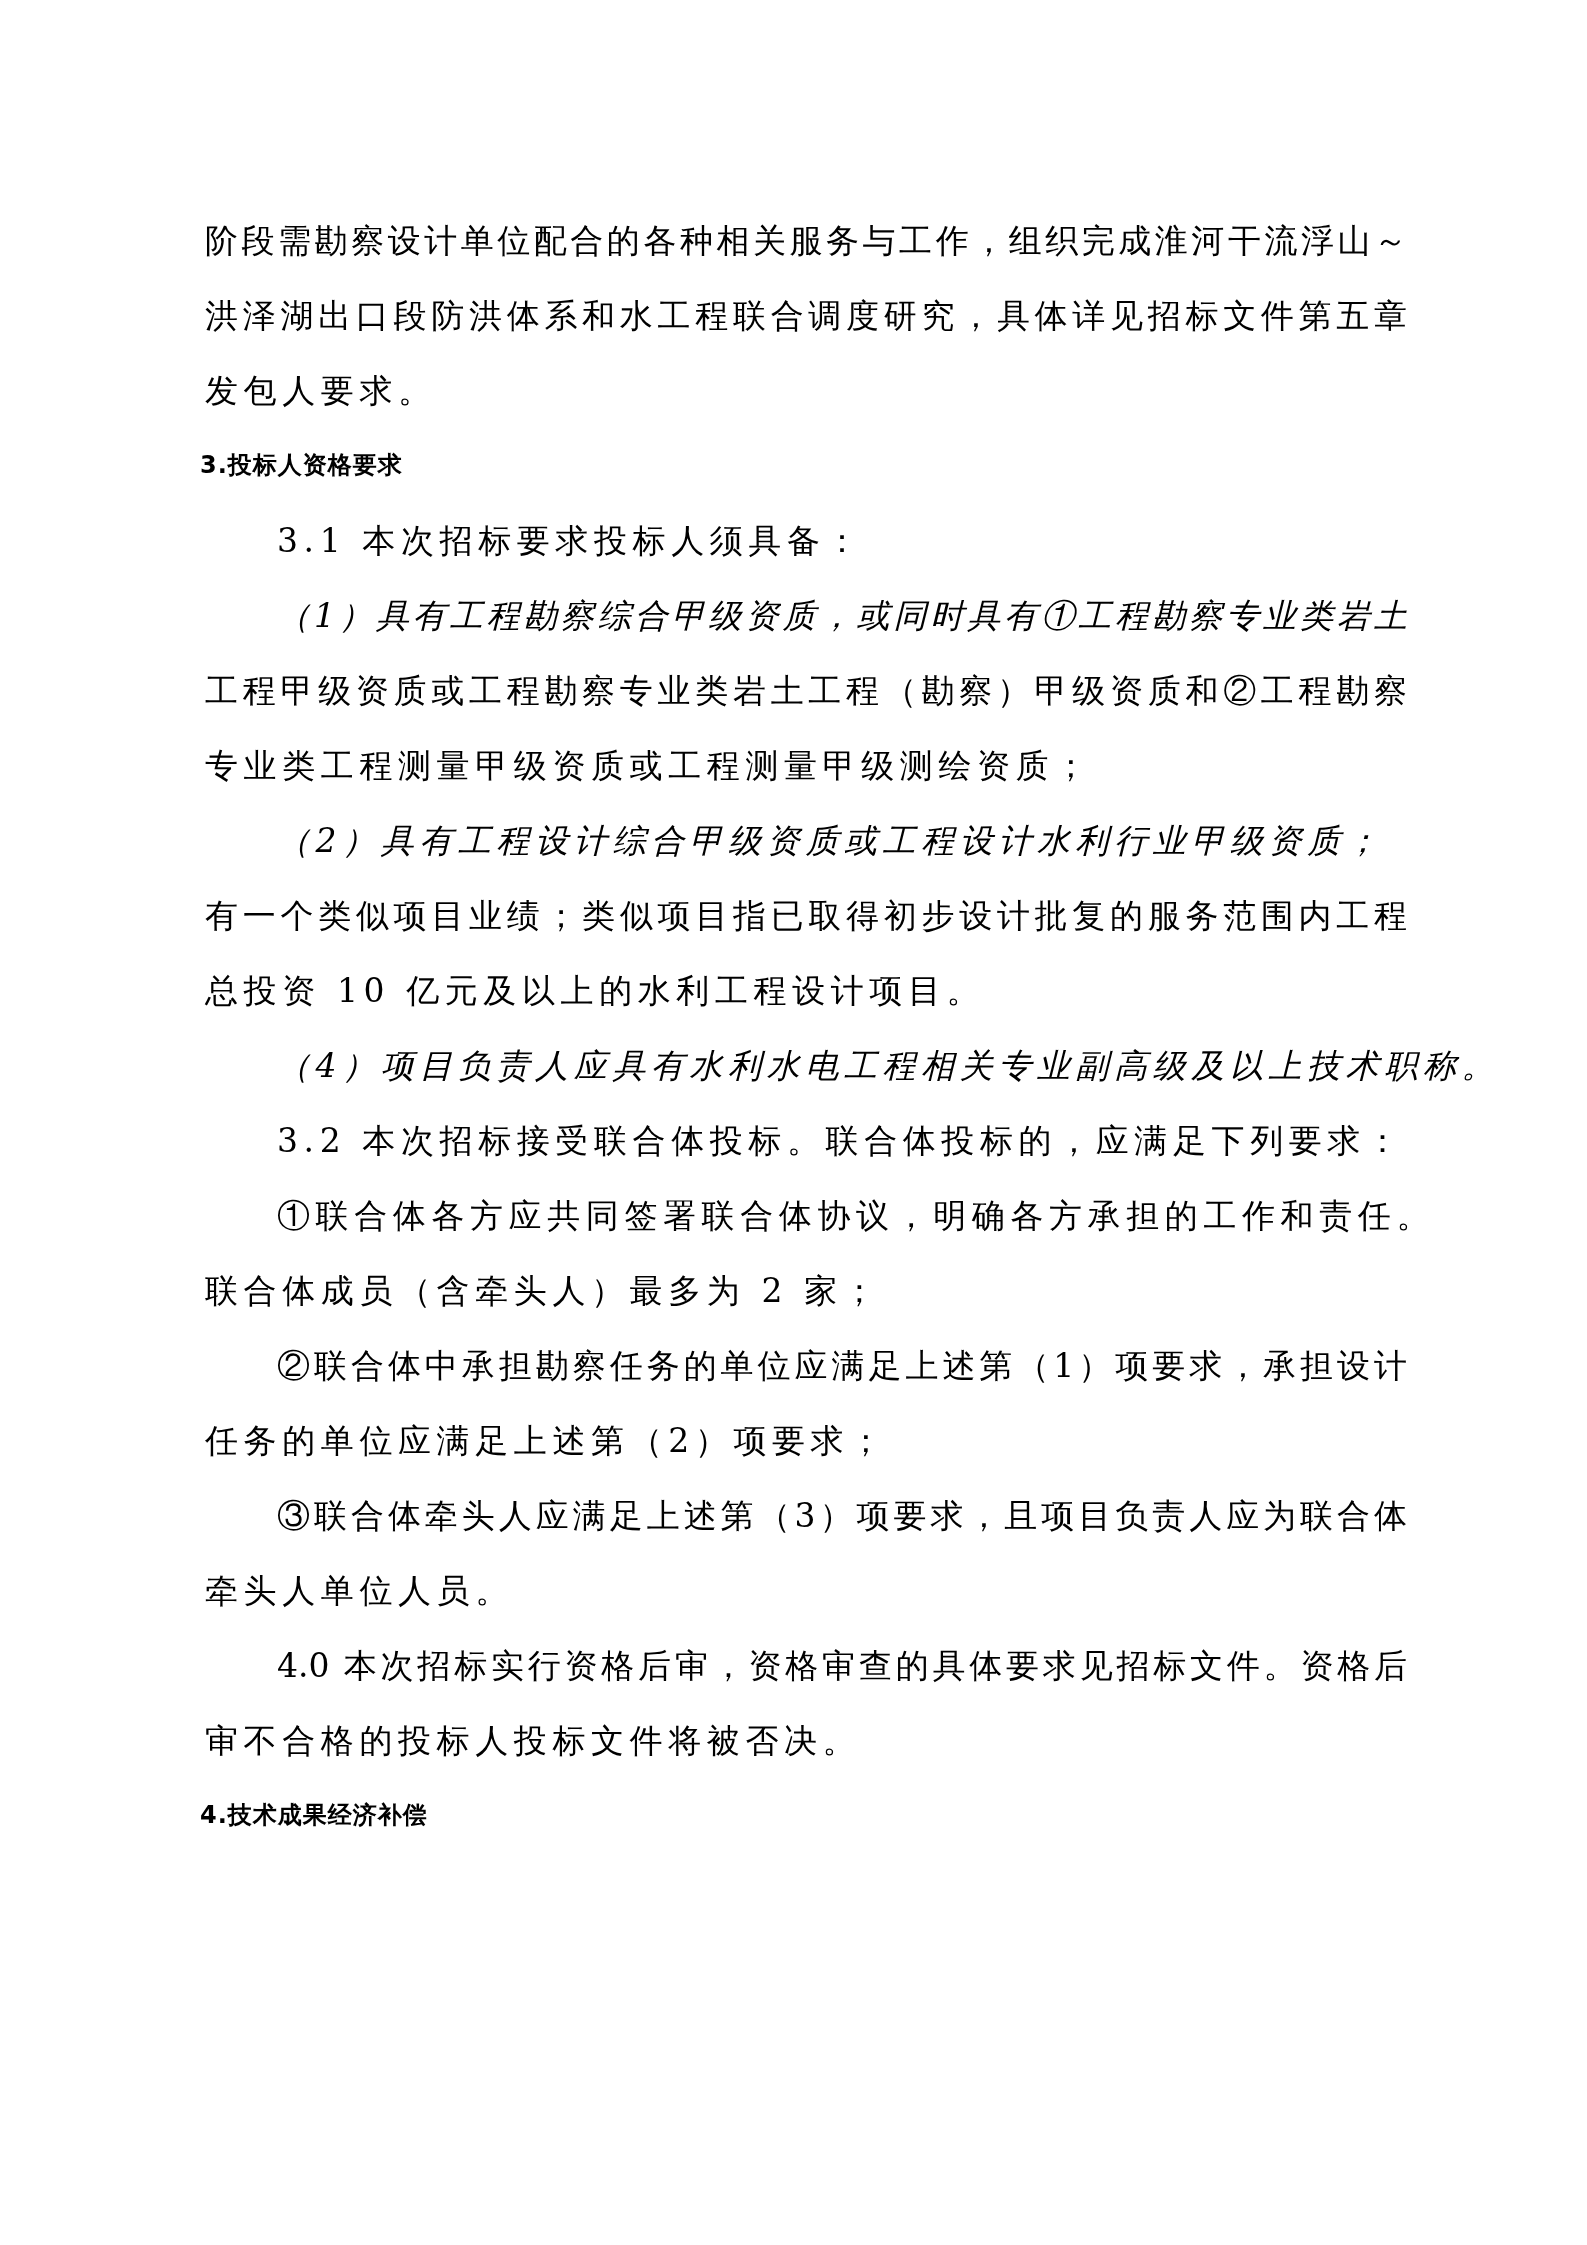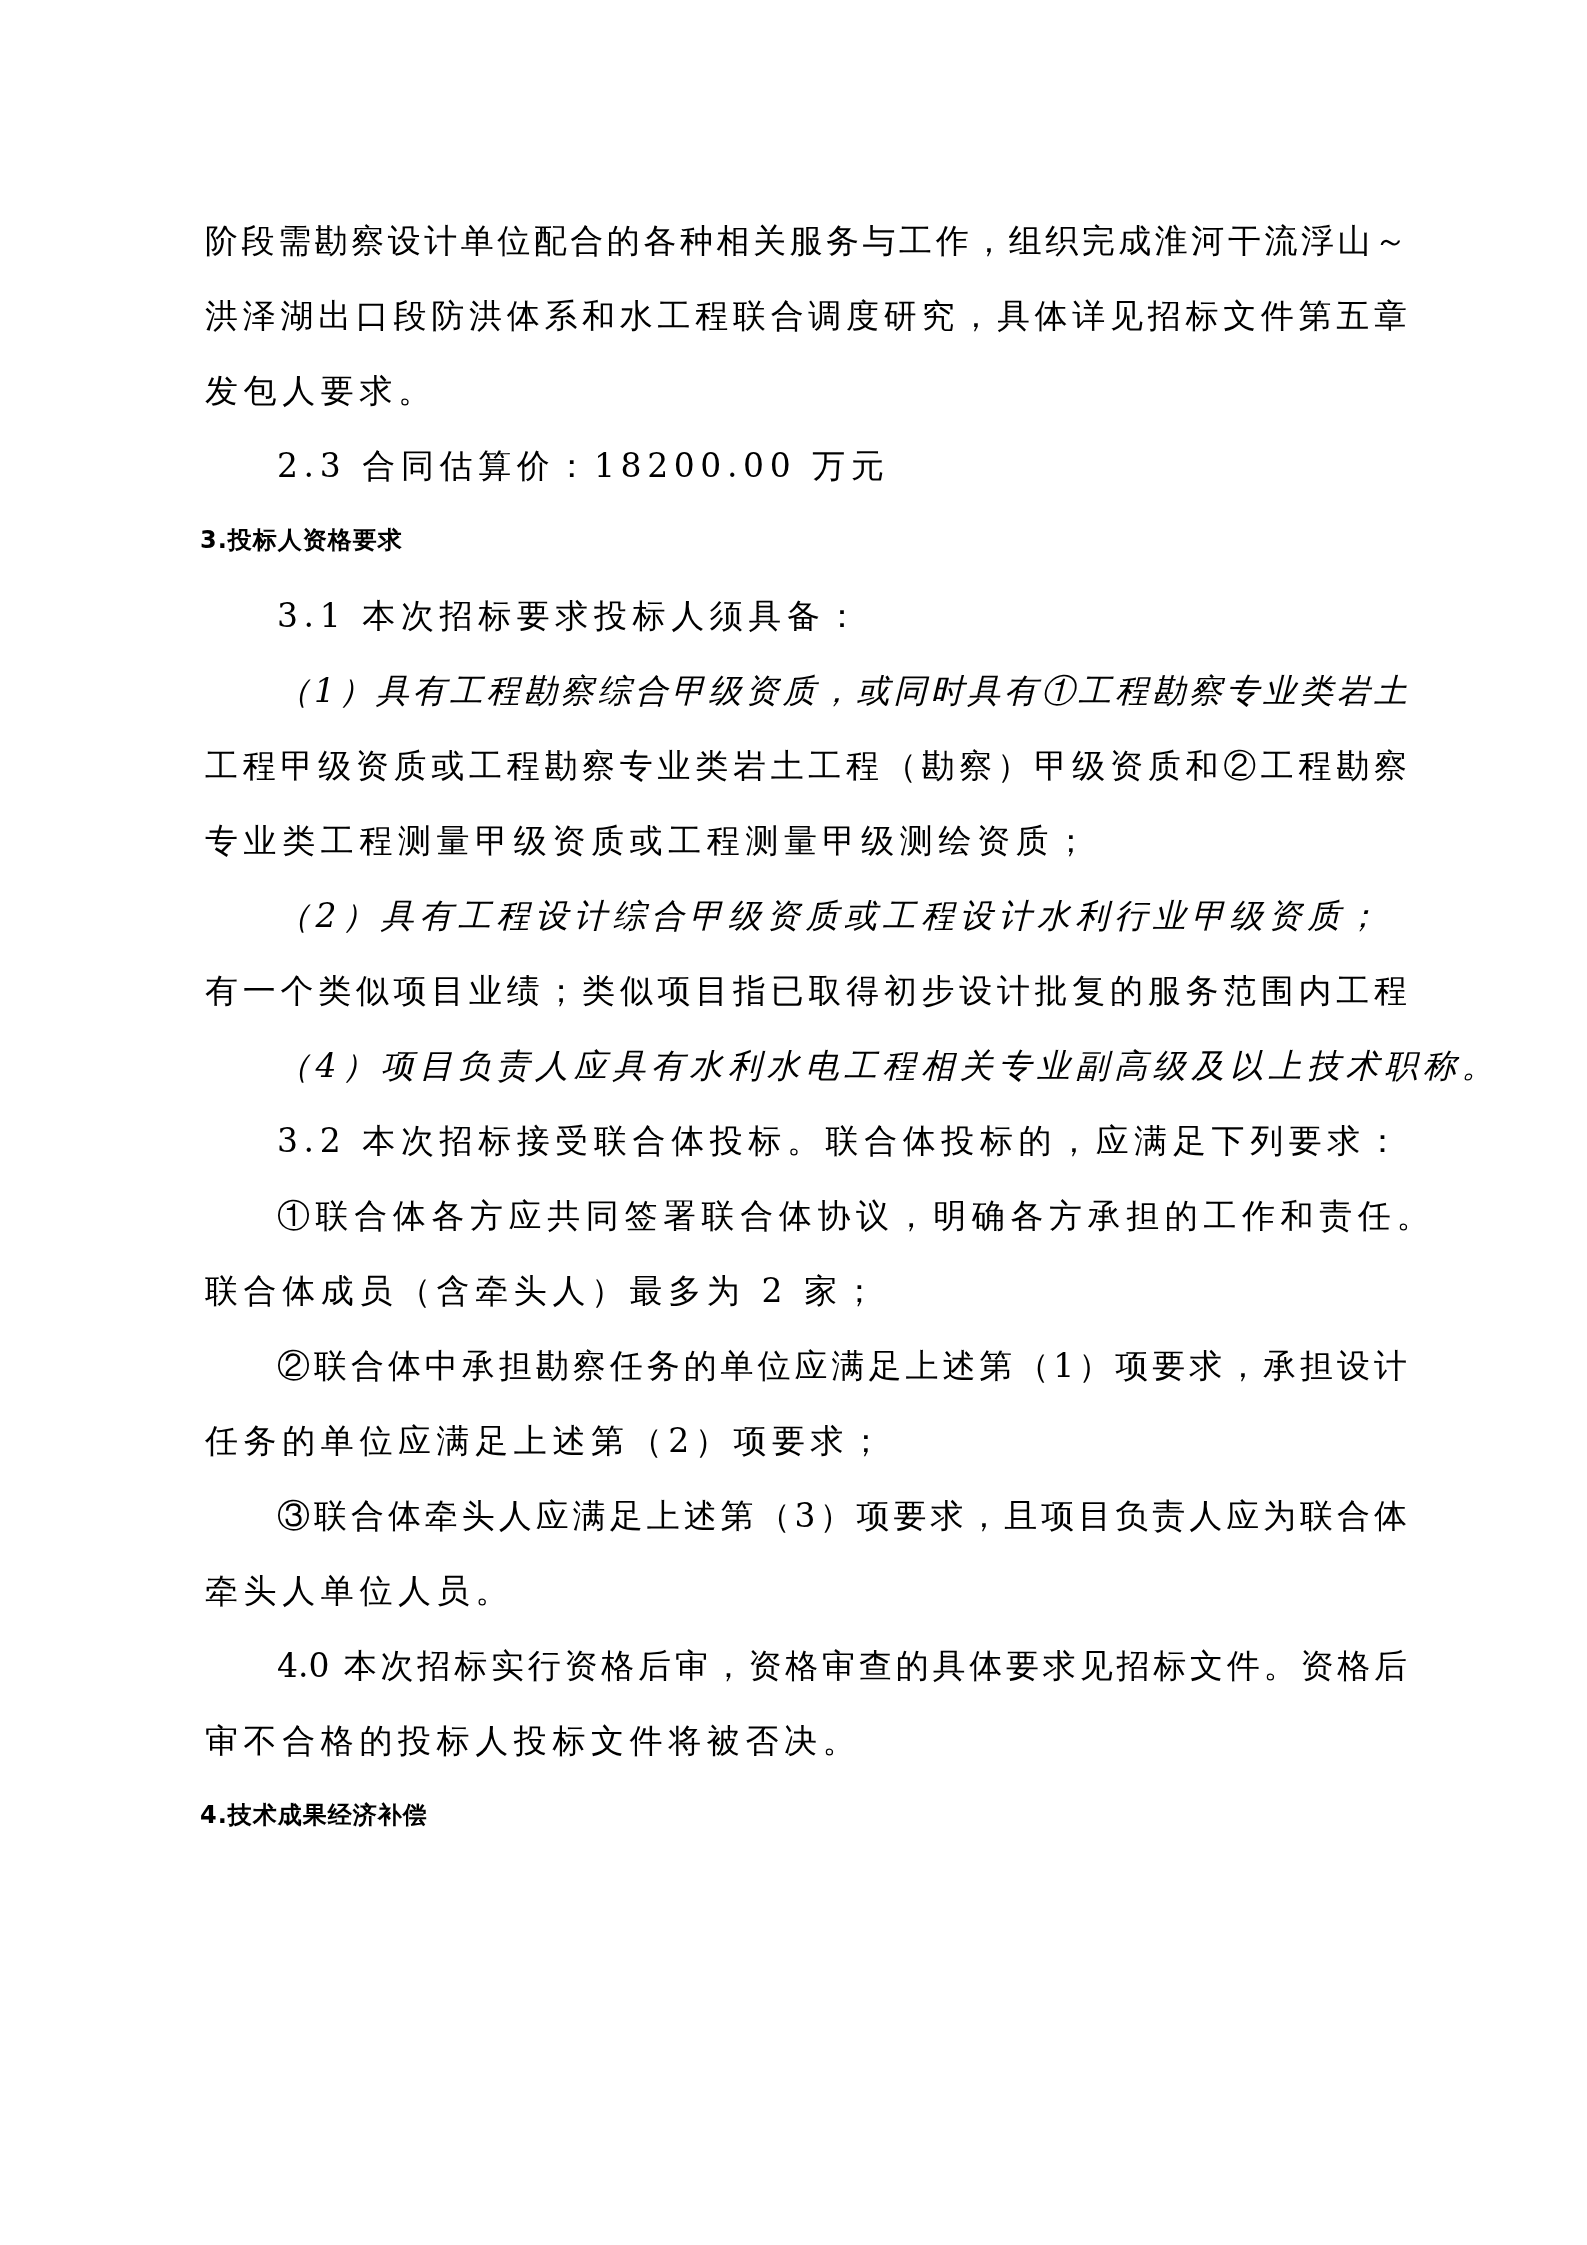--- a/index.html
+++ b/index.html
@@ -27,28 +27,28 @@
   }
 </style>
 </head>
 <body>
 
 <div class="page">
   <div class="content">
     <div class="line justify">阶段需勘察设计单位配合的各种相关服务与工作，组织完成淮河干流浮山～</div>
     <div class="line justify">洪泽湖出口段防洪体系和水工程联合调度研究，具体详见招标文件第五章</div>
     <div class="line">发包人要求。</div>
-    <div class="line indent2">2.3 合同估算价：18200.00 万元</div>
     <div class="line heading">3.投标人资格要求</div>
     <div class="line indent2">3.1 本次招标要求投标人须具备：</div>
     <div class="line justify indent-paren">（1）具有工程勘察综合甲级资质，或同时具有①工程勘察专业类岩土</div>
     <div class="line justify">工程甲级资质或工程勘察专业类岩土工程（勘察）甲级资质和②工程勘察</div>
     <div class="line">专业类工程测量甲级资质或工程测量甲级测绘资质；</div>
     <div class="line indent-paren">（2）具有工程设计综合甲级资质或工程设计水利行业甲级资质；</div>
     <div class="line justify">有一个类似项目业绩；类似项目指已取得初步设计批复的服务范围内工程</div>
+    <div class="line">总投资 10 亿元及以上的水利工程设计项目。</div>
     <div class="line indent-paren">（4）项目负责人应具有水利水电工程相关专业副高级及以上技术职称。</div>
     <div class="line indent2">3.2 本次招标接受联合体投标。联合体投标的，应满足下列要求：</div>
     <div class="line indent2">①联合体各方应共同签署联合体协议，明确各方承担的工作和责任。</div>
     <div class="line">联合体成员（含牵头人）最多为 2 家；</div>
     <div class="line justify indent2">②联合体中承担勘察任务的单位应满足上述第（1）项要求，承担设计</div>
     <div class="line">任务的单位应满足上述第（2）项要求；</div>
     <div class="line justify indent2">③联合体牵头人应满足上述第（3）项要求，且项目负责人应为联合体</div>
     <div class="line">牵头人单位人员。</div>
     <div class="line justify indent2">4.0 本次招标实行资格后审，资格审查的具体要求见招标文件。资格后</div>
     <div class="line">审不合格的投标人投标文件将被否决。</div>

